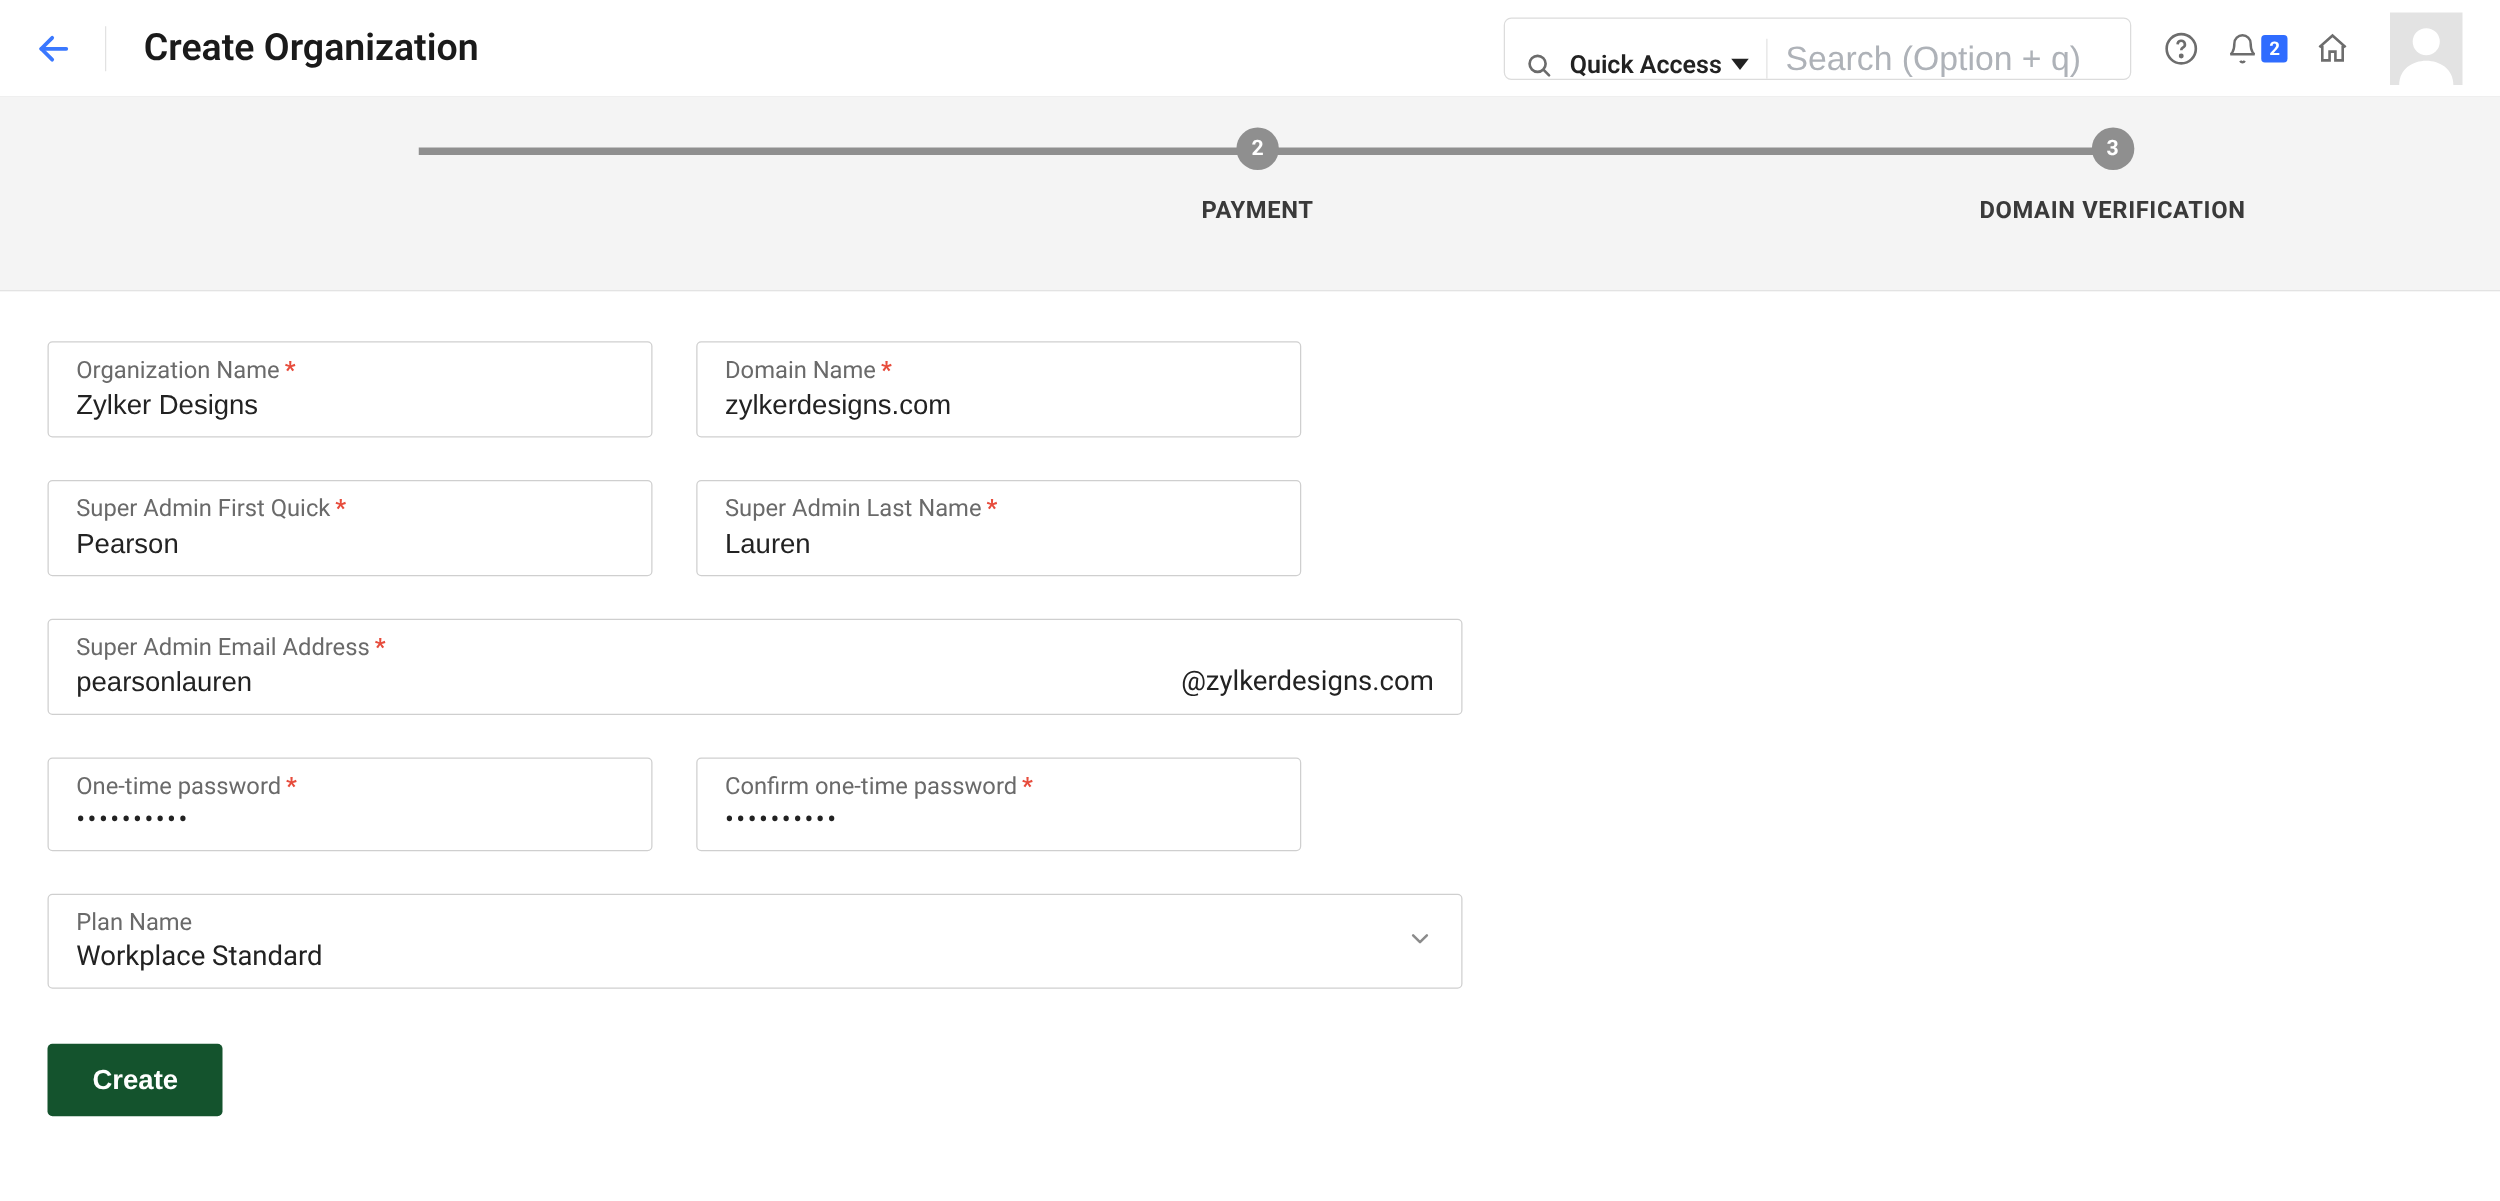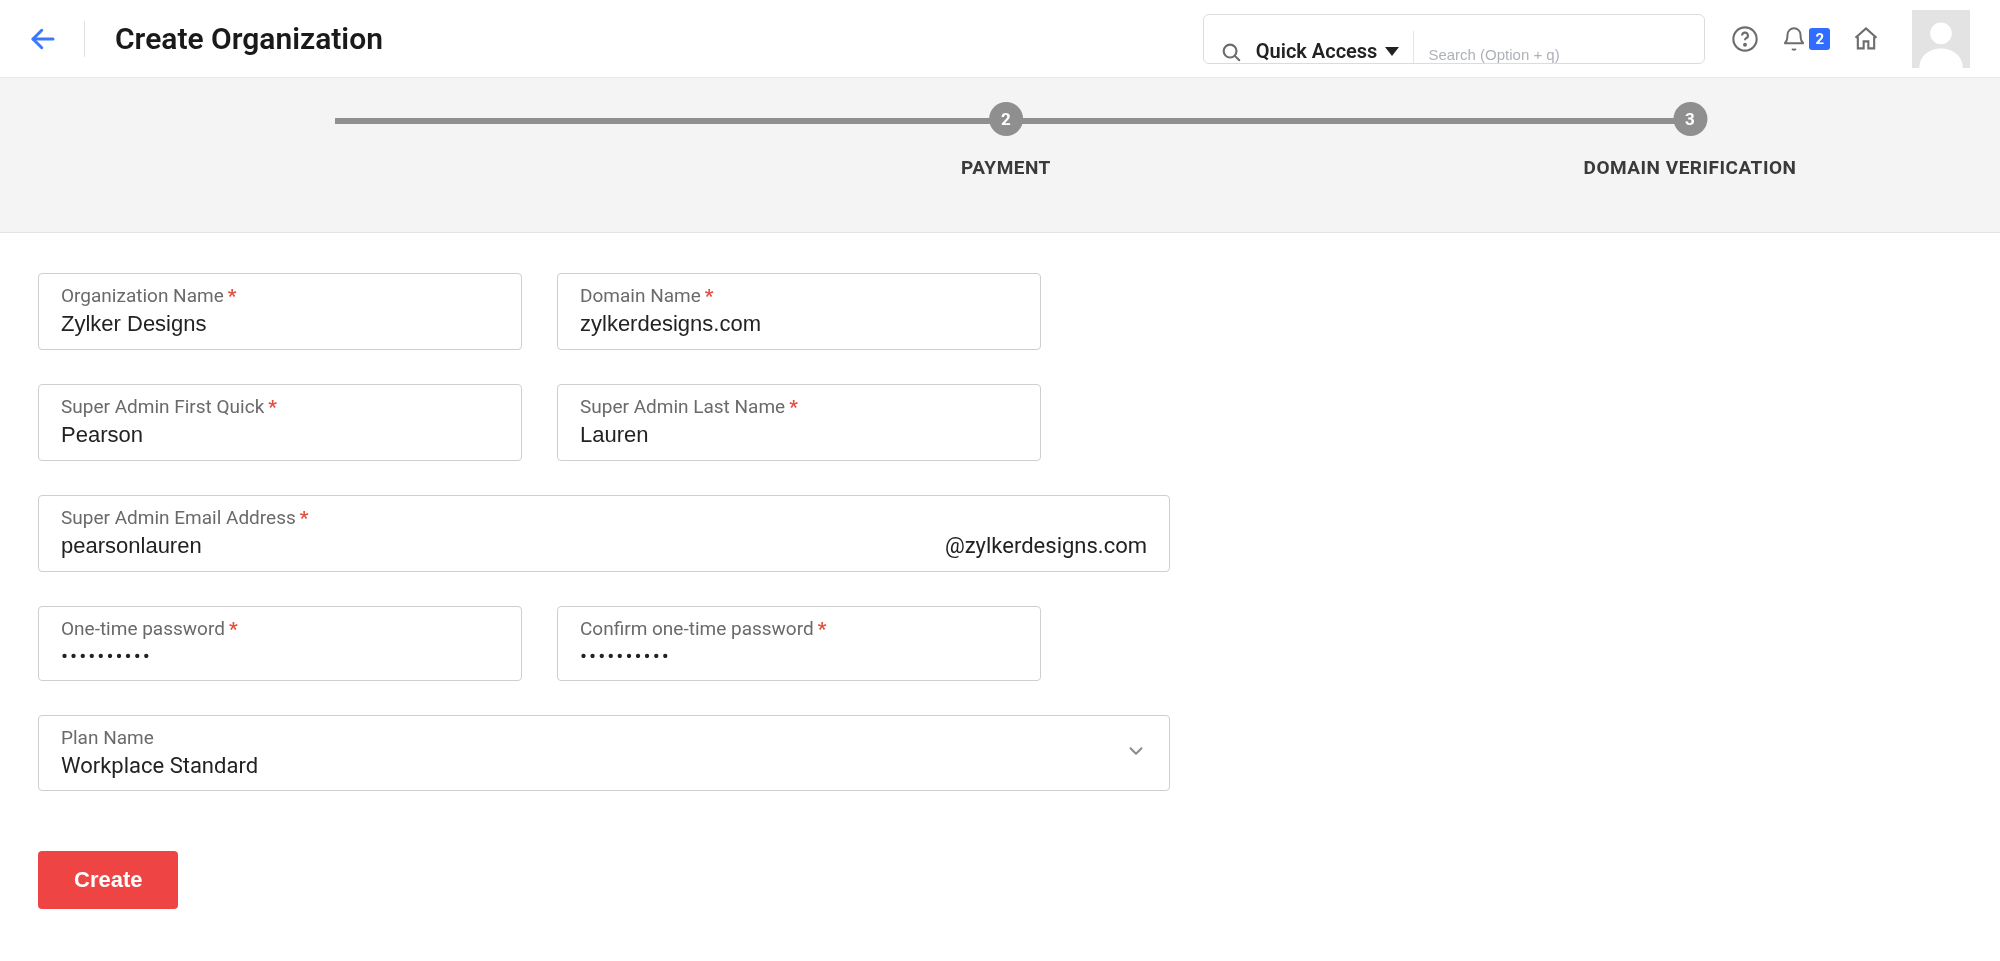--- a/index.html
+++ b/index.html
@@ -57,21 +57,21 @@
     border-right: 7px solid transparent;
     border-top: 9px solid #222;
     margin-top: 2px;
   }
   .search-divider {
     width: 1px; height: 32px;
     background: #e4e4e4;
   }
   .search-input {
     border: none; outline: none;
-    font-size: 15px;
+    font-size: 27px;
     color: #ef4444;
     width: 260px;
     background: transparent;
   }
   .search-input::placeholder { color: #aeb2b8; }
   .header-icons {
     display: flex; align-items: center; gap: 22px;
     margin-left: 26px;
   }
   .hicon {
@@ -203,22 +203,22 @@
     position: relative;
   }
   .select-chevron {
     position: absolute;
     right: 22px;
     top: 50%;
     transform: translateY(-50%);
     color: #8b8b8b;
   }
   .create-btn {
-    margin-top: 26px;
-    background: #ef4444;
+    margin-top: 10px;
+    background: #14532d;
     color: #fff;
     font-size: 22px;
     font-weight: 600;
     border: none;
     border-radius: 4px;
     padding: 16px 36px;
     cursor: pointer;
   }
 </style>
 </head>

